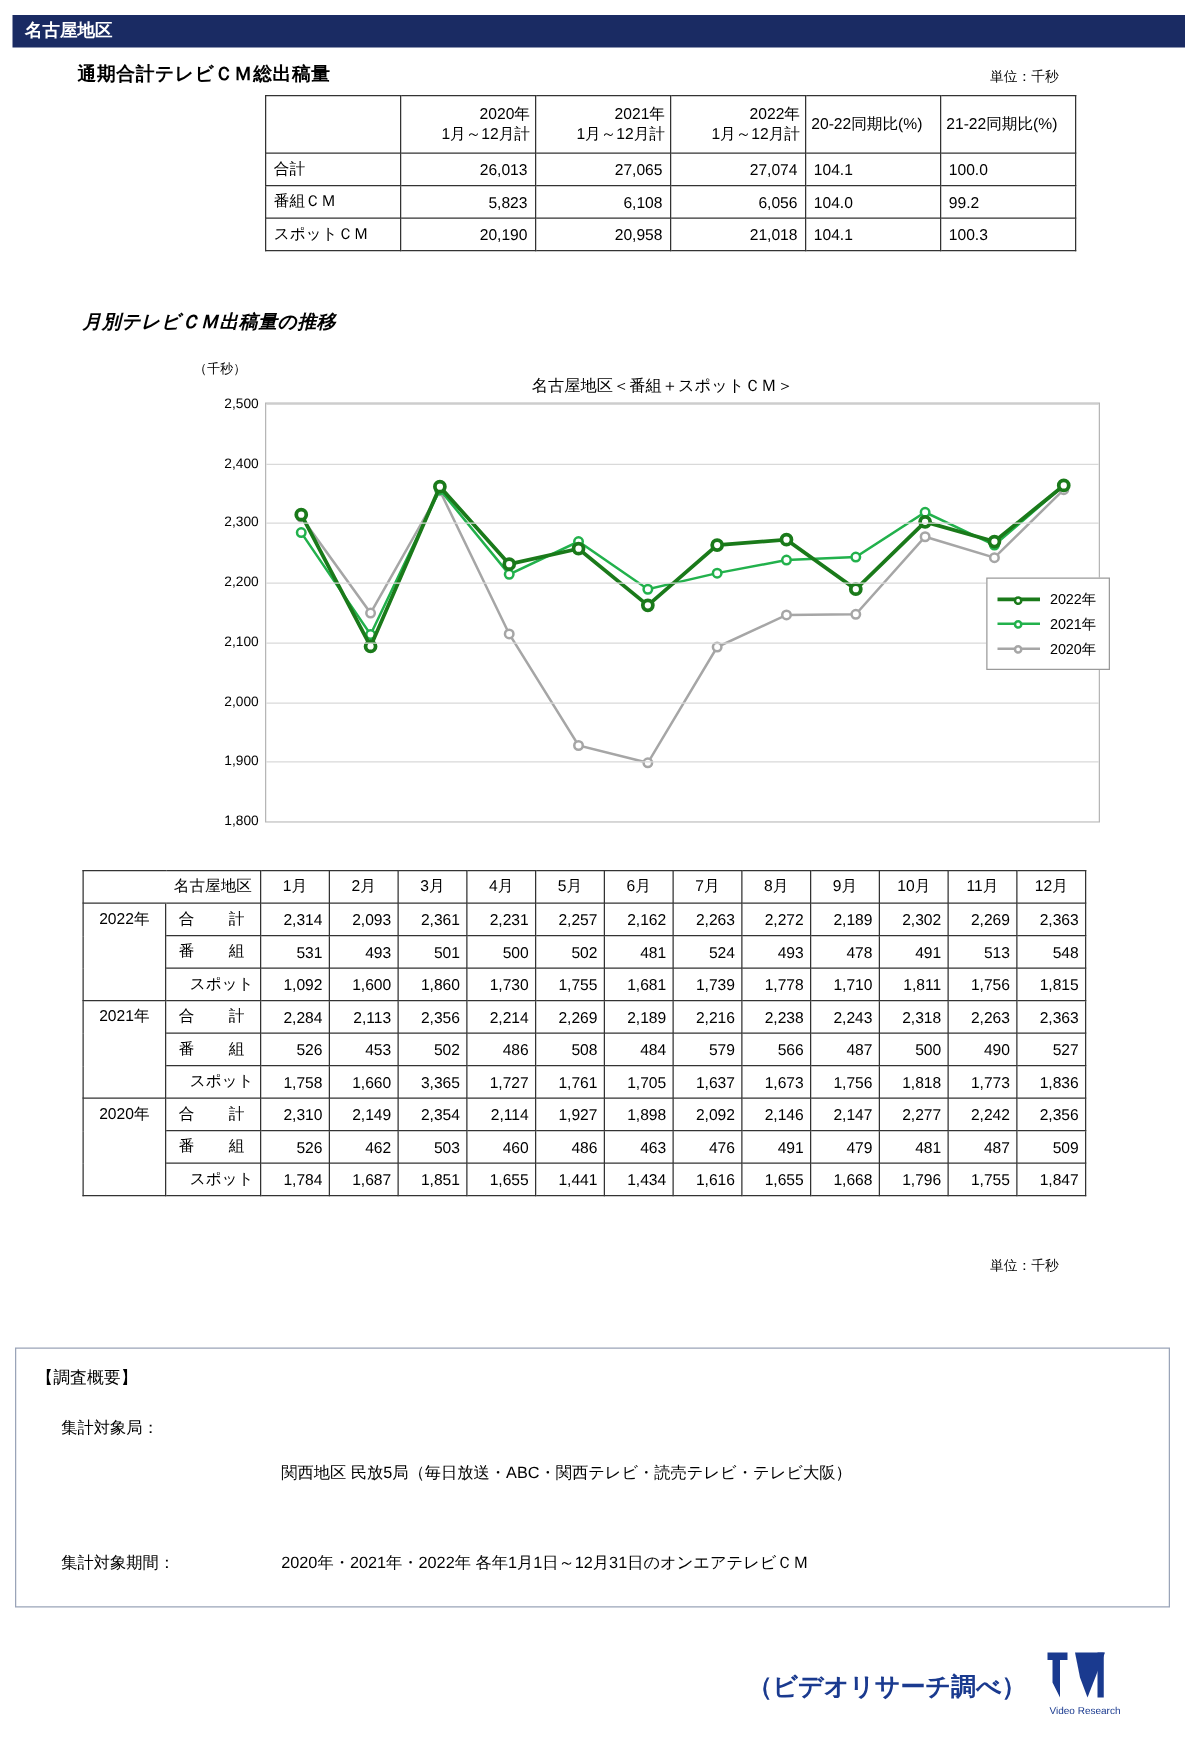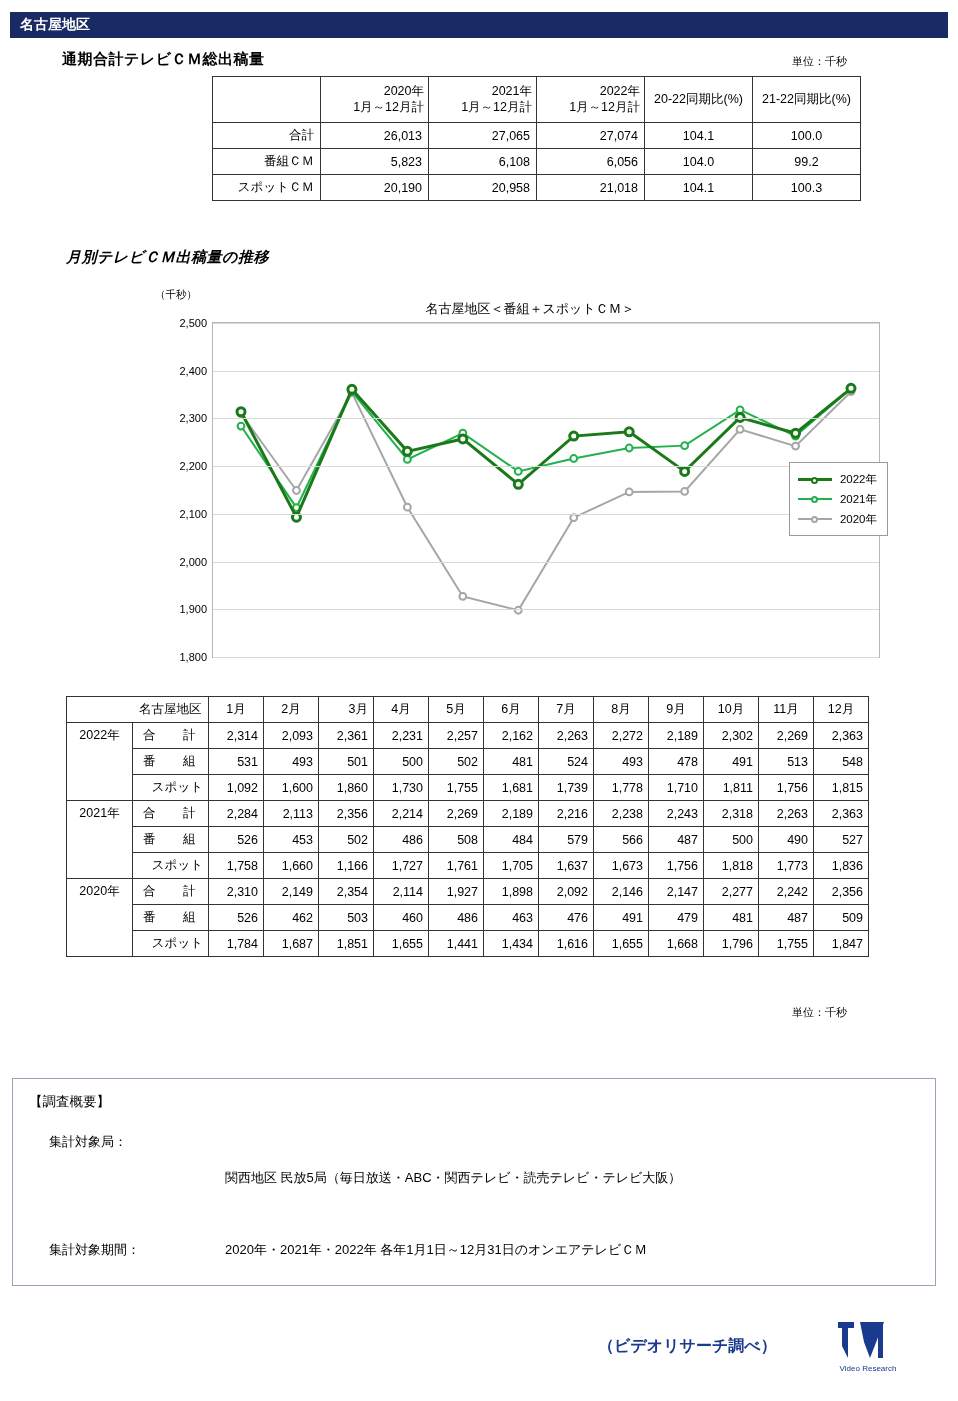--- a/index.html
+++ b/index.html
@@ -33,23 +33,23 @@
   
   table{border-collapse:collapse;}
   .sum-tbl{
     position:absolute;left:212px;top:76px;font-size:12.5px;
   }
   .sum-tbl td,.sum-tbl th{
     border:1px solid #333;padding:0 6px;height:26px;box-sizing:border-box;
     font-weight:normal;background:#fff;
   }
   .sum-tbl .hcell{text-align:center;line-height:1.25;padding:2px 4px;}
-  .sum-tbl .lbl{width:108px;text-align:right;margin-top:22px;}
+  .sum-tbl .lbl{width:108px;text-align:left;margin-top:22px;}
   .sum-tbl .num{width:108px;text-align:right;}
-  .sum-tbl .rat{width:108px;text-align:center;}
+  .sum-tbl .rat{width:108px;text-align:left;}
   .sum-tbl .hdr-h{height:46px;}
   
   #chart-wrap{
     position:absolute;left:150px;top:286px;width:760px;height:390px;
   }
   .axis-unit{
     position:absolute;left:155px;top:288px;font-size:10.5px;color:#000;
   }
   .chart-title{
     position:absolute;left:0;top:14px;width:760px;text-align:center;font-size:13px;
@@ -94,21 +94,21 @@
   .survey{
     position:absolute;left:12px;top:1078px;width:924px;height:208px;
     border:1px solid #9aa4b8;box-sizing:border-box;background:#fff;
     font-size:13px;
   }
   .survey .ttl{position:absolute;left:16px;top:14px;font-size:13.5px;}
   .survey .lbl{position:absolute;left:36px;font-size:13px;}
   .survey .val{position:absolute;left:212px;font-size:13px;}
   
   .footer-note{
-    position:absolute;left:598px;top:1336px;font-size:16px;font-weight:bold;color:#1a3a8f;
+    position:absolute;left:598px;top:1336px;font-size:20px;font-weight:bold;color:#1a3a8f;
   }
   .logo{
     position:absolute;left:820px;top:1318px;width:96px;height:62px;
   }
   .logo .cap{
     position:absolute;left:0;top:46px;width:96px;text-align:center;font-size:8px;color:#1a3a8f;
   }
 </style>
 </head>
 <body>
@@ -236,21 +236,21 @@
   </div>
 </div>
 
 <table class="mon-tbl" id="mon-tbl">
     <tbody>
       <tr class="hrow">
         <td class="c-year nb-r"></td>
         <td class="c-type nb-l">名古屋地区</td>
         <td class="c-val" style="text-align:center">1月</td>
         <td class="c-val" style="text-align:center">2月</td>
-        <td class="c-val" style="text-align:right">3月</td>
+        <td class="c-val" style="text-align:center">3月</td>
         <td class="c-val" style="text-align:center">4月</td>
         <td class="c-val" style="text-align:center">5月</td>
         <td class="c-val" style="text-align:center">6月</td>
         <td class="c-val" style="text-align:center">7月</td>
         <td class="c-val" style="text-align:center">8月</td>
         <td class="c-val" style="text-align:center">9月</td>
         <td class="c-val" style="text-align:center">10月</td>
         <td class="c-val" style="text-align:center">11月</td>
         <td class="c-val" style="text-align:center">12月</td>
       </tr>
@@ -328,21 +328,21 @@
         <td class="c-val">566</td>
         <td class="c-val">487</td>
         <td class="c-val">500</td>
         <td class="c-val">490</td>
         <td class="c-val">527</td>
       </tr>
       <tr>
         <td class="c-type">スポット</td>
         <td class="c-val">1,758</td>
         <td class="c-val">1,660</td>
-        <td class="c-val">1,166</td>
+        <td class="c-val">3,365</td>
         <td class="c-val">1,727</td>
         <td class="c-val">1,761</td>
         <td class="c-val">1,705</td>
         <td class="c-val">1,637</td>
         <td class="c-val">1,673</td>
         <td class="c-val">1,756</td>
         <td class="c-val">1,818</td>
         <td class="c-val">1,773</td>
         <td class="c-val">1,836</td>
       </tr>

